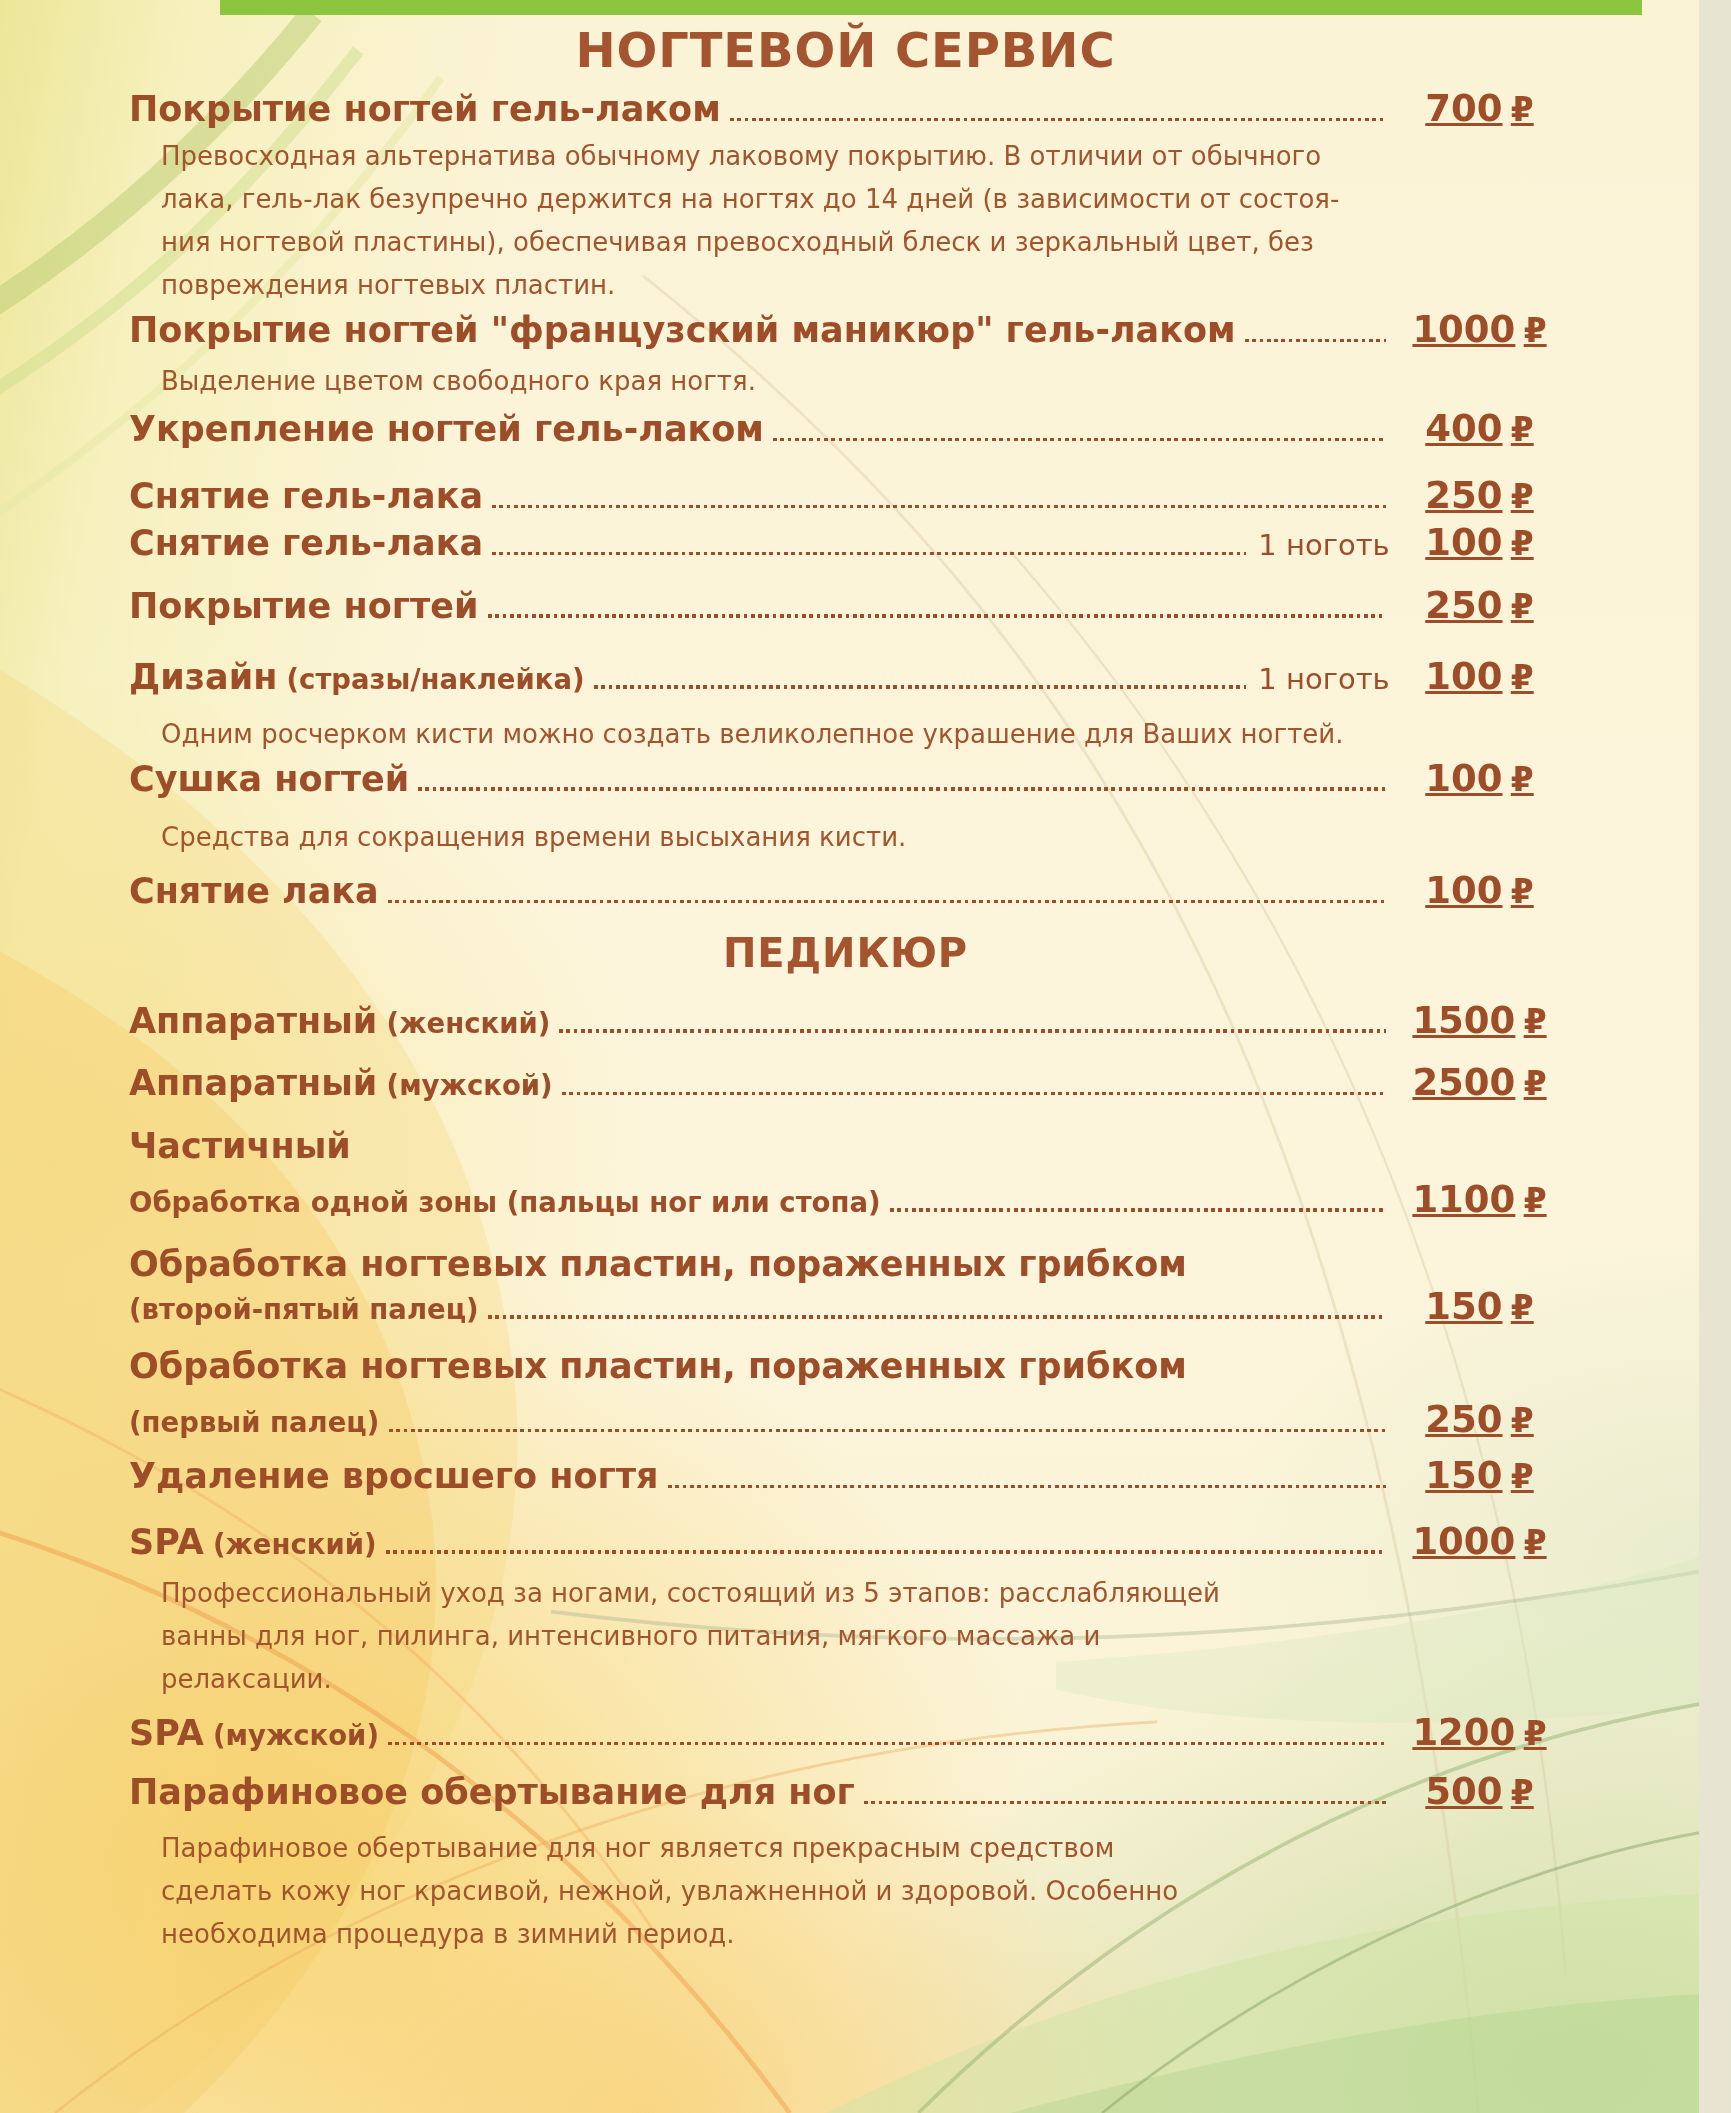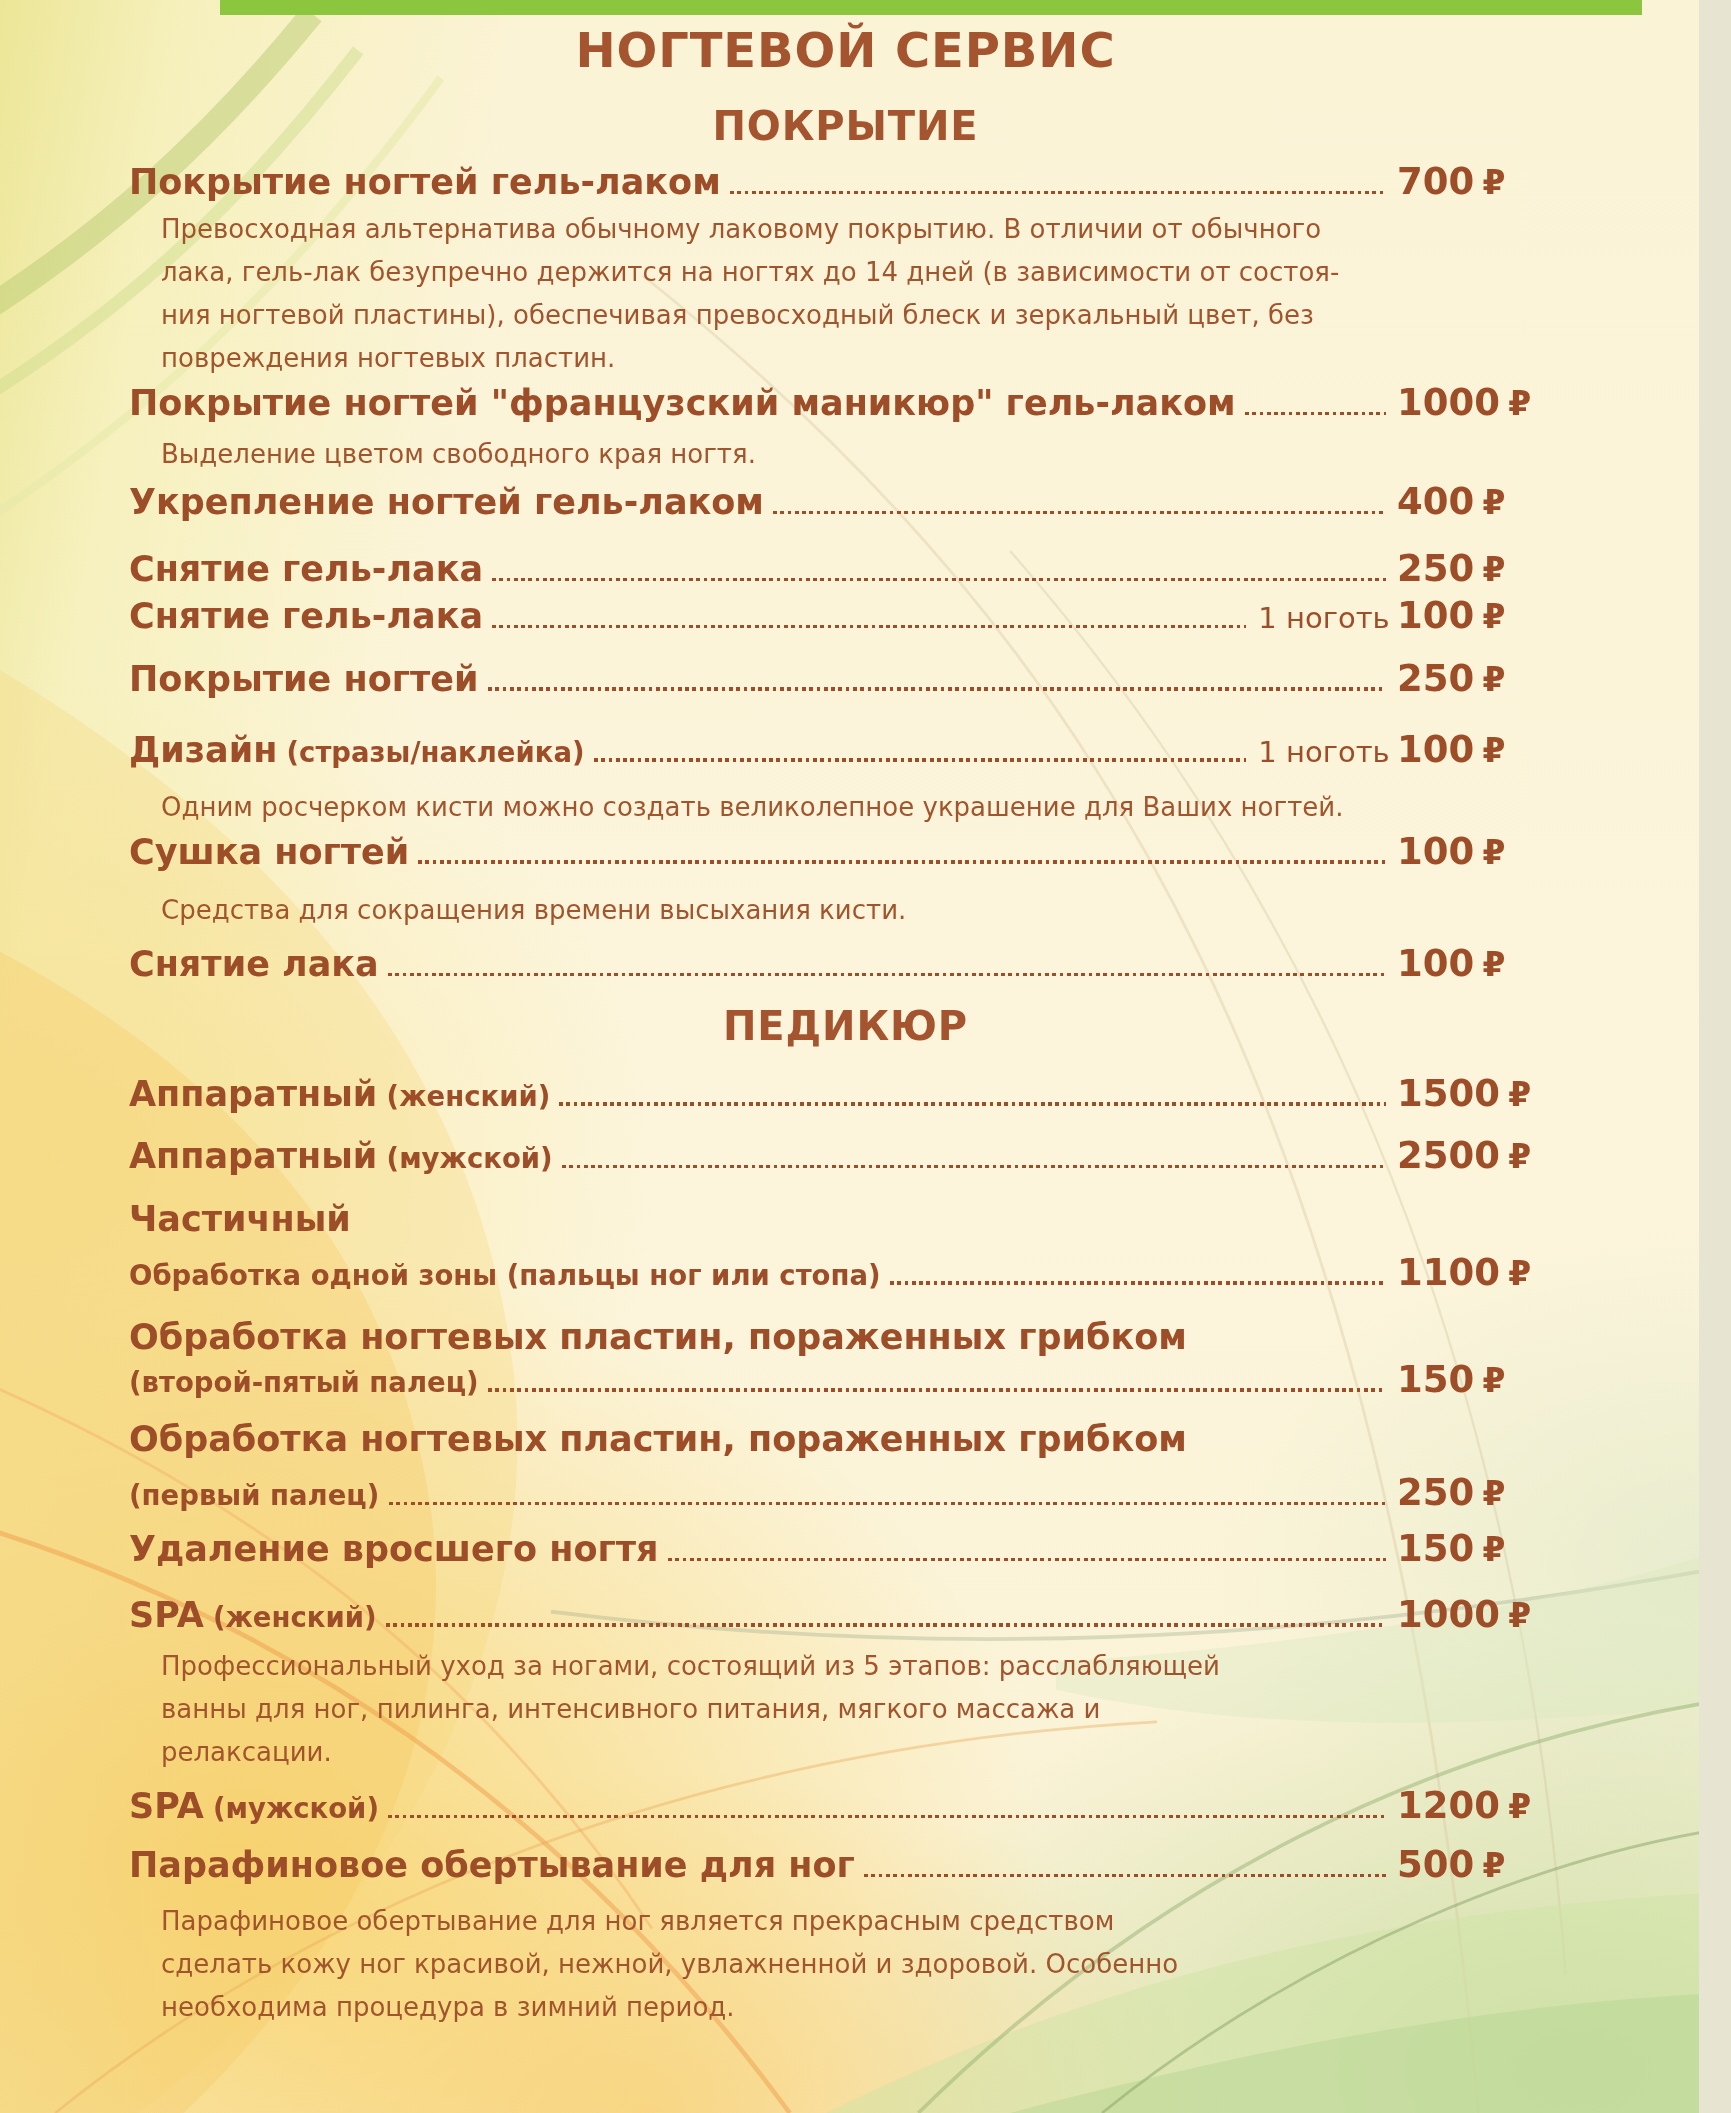--- a/index.html
+++ b/index.html
@@ -21,21 +21,21 @@
   .accent-bar{position:absolute;left:220px;top:0;width:1422px;height:14.7px;background:#8cc63e;}
   .content{position:absolute;left:129px;top:0;width:1433px;padding-top:22px;}
   .page-title{font-size:48px;line-height:57px;font-weight:bold;text-align:center;color:#a4542e;margin:0;letter-spacing:0.9px;}
   .section-heading{font-size:40px;line-height:51px;font-weight:bold;text-align:center;color:#a4542e;margin:0;letter-spacing:0.9px;}
   .row{display:flex;align-items:baseline;font-weight:bold;font-size:35px;line-height:46px;color:#9d4e29;}
   .row .nm{white-space:nowrap;}
   .nm-sm{font-size:27.5px;margin-left:9.2px;white-space:nowrap;}
   .leader{flex:1 1 27.5px;min-width:27.5px;height:3.7px;margin:0 11px 0 9.2px;
     background:repeating-linear-gradient(90deg,#9d4e29 0 3.7px,rgba(0,0,0,0) 3.7px 7.3px);}
   .unit{font-weight:400;font-size:29px;margin:0 7.3px 0 1.8px;white-space:nowrap;color:#9d4e29;}
-  .price{flex:0 0 165px;display:flex;justify-content:flex-start;align-items:baseline;font-size:37px;white-space:nowrap;}
+  .price{flex:0 0 165px;display:flex;justify-content:center;align-items:baseline;font-size:37px;white-space:nowrap;text-decoration:underline;}
   .rub{font-size:33px;margin-left:8.3px;}
   .row.sub{font-size:27.5px;line-height:39px;}
   .desc{font-size:26px;line-height:43px;font-weight:400;color:#a2552d;margin-left:32px;white-space:pre-line;max-width:1341px;}
 </style>
 </head>
 <body>
 
 <div class="page">
 
   <svg class="bg-art" viewBox="0 0 1885 2301" aria-hidden="true">
@@ -56,21 +56,20 @@
     <path d="M1000,2301 C1255,2050 1555,1900 1885,1850" stroke="#8fae6a" stroke-width="4" fill="none" opacity="0.45"></path>
     <path d="M1200,2301 C1425,2120 1685,2020 1885,1990" stroke="#7d9c5e" stroke-width="3" fill="none" opacity="0.45"></path>
   </svg>
 
   <div class="accent-bar"></div>
 
   <div class="content">
 
     <div class="page-title">НОГТЕВОЙ СЕРВИС</div>
 
-    <div class="section-heading" style="margin-top:22px">ПОКРЫТИЕ</div>
 
     <div class="row" style="margin-top:7.3px">
       <span class="nm">Покрытие ногтей гель-лаком</span>
       <span class="leader"></span>
       <span class="price">
           <span>700</span>
           <span class="rub">₽</span>
         </span>
     </div>
     <div class="desc" style="margin-top:2px">Превосходная альтернатива обычному лаковому покрытию. В отличии от обычного

